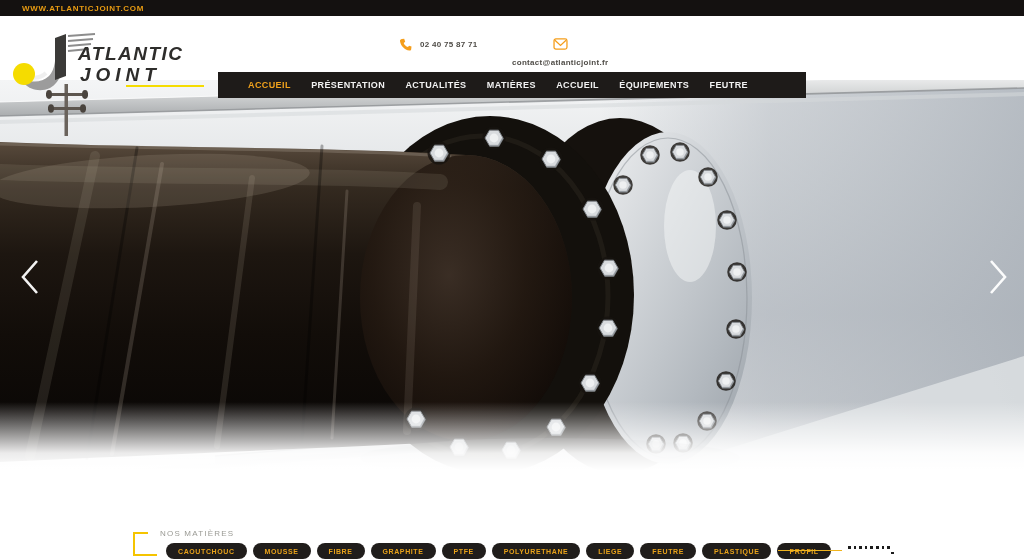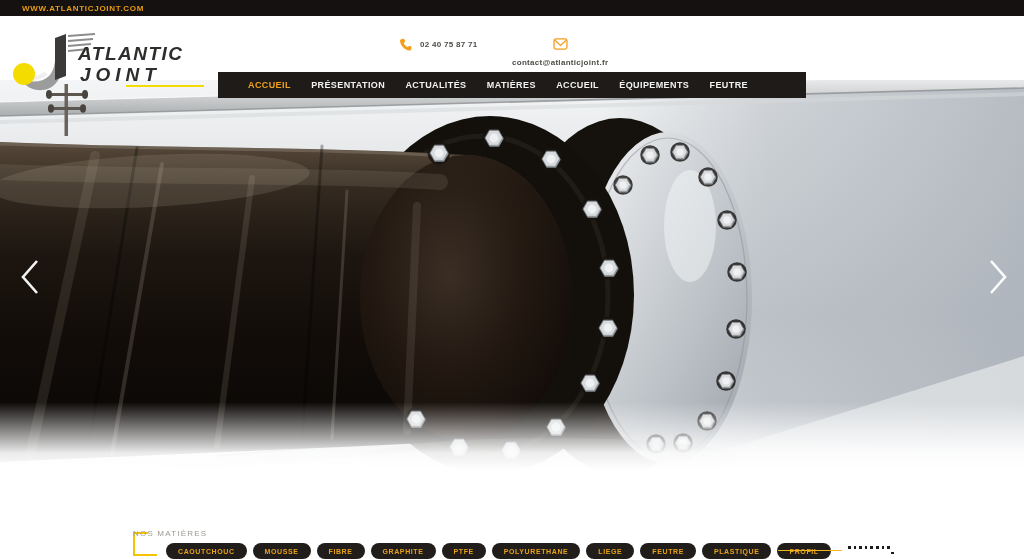--- a/index.html
+++ b/index.html
@@ -40,21 +40,21 @@
                    cursor:pointer; display:flex; align-items:center; justify-content:center; }
   .arrow-prev { left:18px; }
   .arrow-next { left:986px; }
 
   
   .materials-bracket { position:absolute; left:133px; top:532px; width:24px; height:24px;
                        border-left:2px solid var(--yellow,#F5C400);
                        border-bottom:2px solid var(--yellow,#F5C400); z-index:3; }
   .materials-bracket::before { content:""; position:absolute; left:0; top:0; width:13px; height:2px;
                                background:var(--yellow,#F5C400); }
-  .materials-label { position:absolute; left:133px; top:529px; font-size:8px; color:#9a9a94;
+  .materials-label { position:absolute; left:160px; top:529px; font-size:8px; color:#9a9a94;
                      letter-spacing:1.2px; z-index:3; }
   .tags { position:absolute; left:166px; top:543px; display:flex; gap:6px; align-items:center; z-index:3; }
   .tag { background:var(--tag-bg,#201D1B); color:var(--tag-text,#E8A21A); height:16px;
          border-radius:8px; display:flex; align-items:center; padding:0 12px;
          font-size:7px; font-weight:bold; letter-spacing:.6px; white-space:nowrap; cursor:pointer; }
   .divider-line { position:absolute; left:778px; top:550px; width:64px; height:1px;
                   background:var(--divider,#F0B41E); z-index:3; }
 
   .dots { position:absolute; left:848px; top:546px; width:46px; z-index:3; }
   .dots .row { display:flex; gap:3px; }

